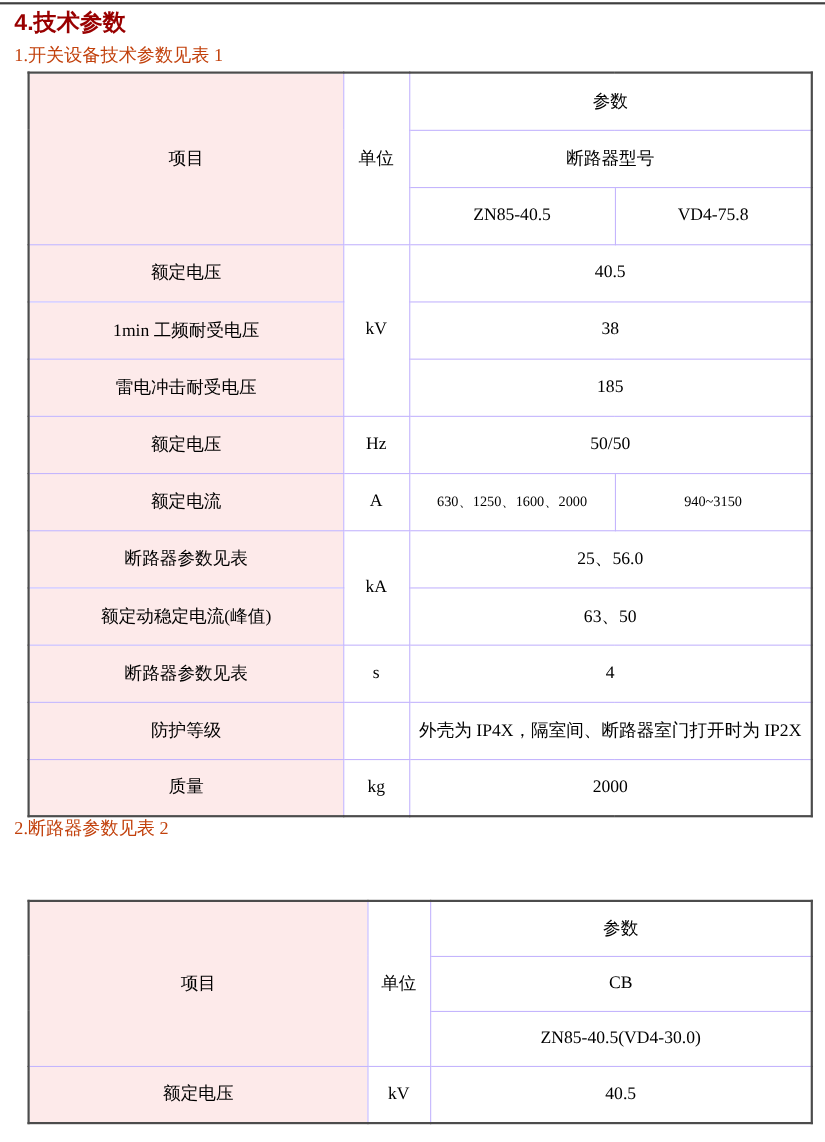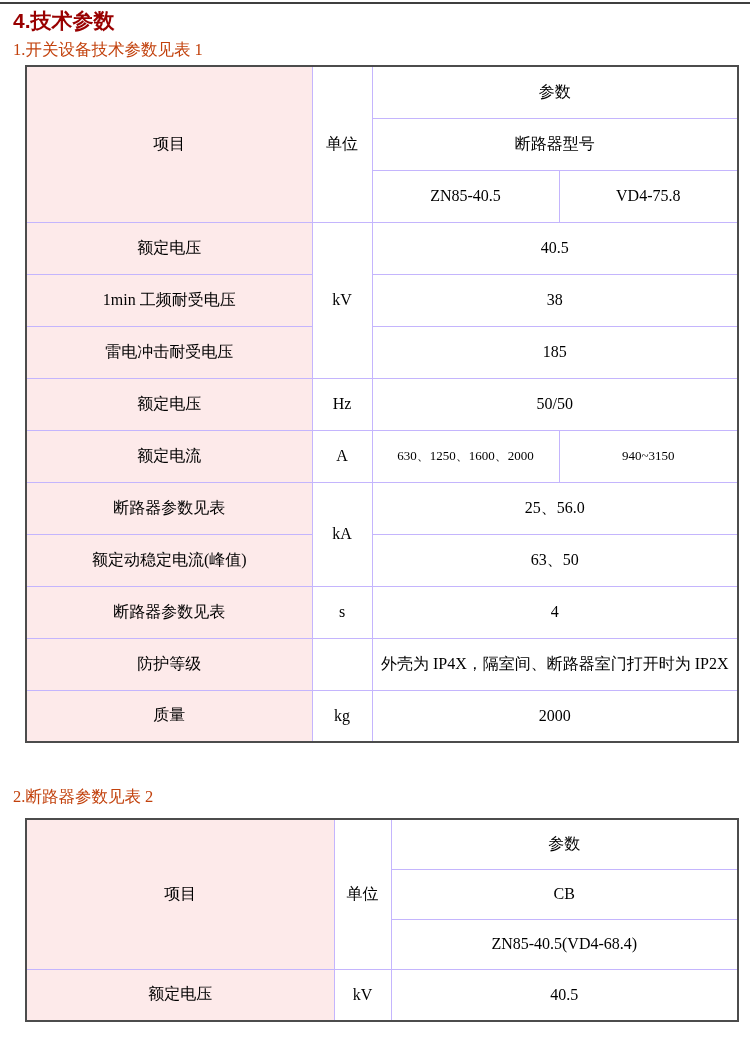--- a/index.html
+++ b/index.html
@@ -7,21 +7,21 @@
     width:750px;height:1038px;position:relative;background:#ffffff;
     font-family:"Liberation Serif","DejaVu Serif",serif;color:#000;
   }
   .top-rule{position:absolute;left:0;top:2px;width:750px;height:2px;background:#3f3f3f;}
   .heading{
     position:absolute;left:13px;top:10px;font-family:"Liberation Sans","DejaVu Sans",sans-serif;
     font-weight:bold;font-size:21px;line-height:22px;color:#990000;
   }
   .caption{position:absolute;left:13px;font-size:16.5px;line-height:20px;color:#c2410c;}
   .caption-1{top:40px;}
-  .caption-2{top:743px;margin-top:44px;}
+  .caption-2{top:743px;}
   table.spec{
     position:absolute;left:25px;border-collapse:collapse;table-layout:fixed;
     border:2px solid #4c4c4c;font-size:16px;
   }
   table.spec td{
     border:1px solid #c4b5fd;text-align:center;vertical-align:middle;
     padding:2px 4px;overflow:hidden;background:#ffffff;
   }
   table.spec td.pink{background:#fdeaea;margin-left:28px;}
   table.spec td.small{font-size:13px;}
@@ -122,21 +122,21 @@
   <tbody>
     <tr>
       <td rowspan="3" class="pink">项目</td>
       <td rowspan="3">单位</td>
       <td>参数</td>
     </tr>
     <tr>
       <td>CB</td>
     </tr>
     <tr>
-      <td>ZN85-40.5(VD4-68.4)</td>
+      <td>ZN85-40.5(VD4-30.0)</td>
     </tr>
     <tr class="last">
       <td class="pink">额定电压</td>
       <td>kV</td>
       <td>40.5</td>
     </tr>
   </tbody>
 </table>
 
 </body></html>

